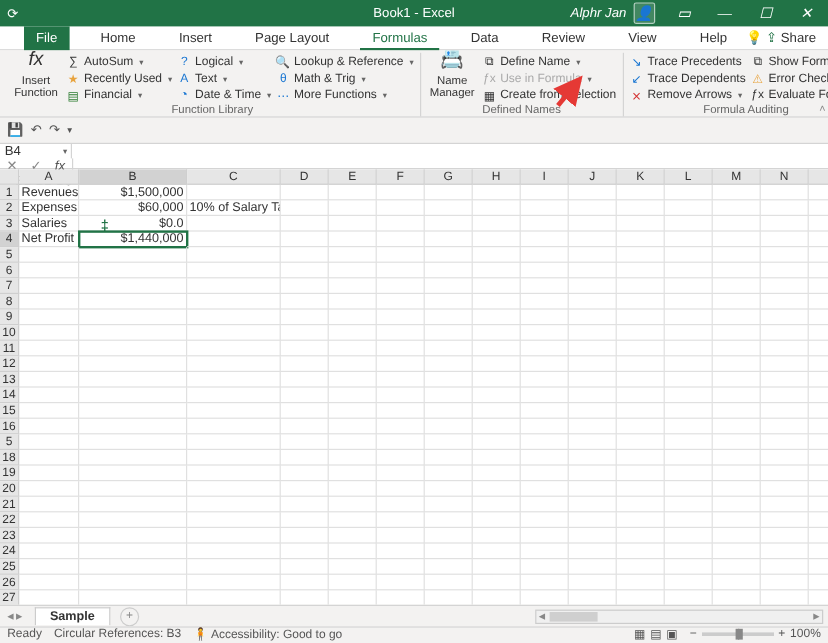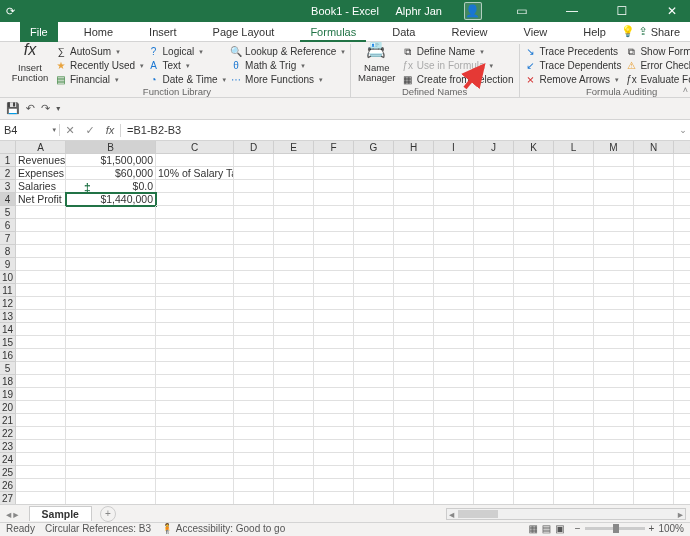--- a/index.html
+++ b/index.html
@@ -2,21 +2,21 @@
 <html><head>
 <meta charset="utf-8">
 <style>
   * { box-sizing: border-box; margin: 0; padding: 0; font-family: "Segoe UI", Arial, sans-serif; }
   body { width: 690px; height: 536px; background: #fff; font-size: 11px; color: #333; overflow: hidden; position: relative; }
 
   
   .titlebar { height: 22px; background: #217346; color: #fff; display: flex; align-items: center; position: relative; }
   .titlebar .left-icons { display: flex; align-items: center; padding-left: 6px; gap: 4px; }
   .titlebar .title { position: absolute; left: 50%; transform: translateX(-50%); font-size: 11px; }
-  .titlebar .right-icons { margin-left: auto; display: flex; align-items: center; gap: 18px; padding-right: 2px; }
+  .titlebar .right-icons { margin-left: auto; display: flex; align-items: center; gap: 2px; padding-right: 2px; font-style: italic; }
   .win-btn { width: 32px; height: 22px; display: flex; align-items: center; justify-content: center; font-size: 12px; }
   .user-name { font-size: 11px; margin-right: 4px; }
   .avatar { width: 18px; height: 18px; border: 1px solid rgba(255,255,255,0.6); display: flex; align-items: center; justify-content: center; border-radius: 2px; font-size: 12px; background: rgba(255,255,255,0.15); margin-right: 6px;}
 
   
   .menutabs { height: 20px; background: #fff; border-bottom: 1px solid #d4d4d4; display: flex; align-items: center; padding: 0 4px; gap: 0; font-size: 11px; }
   .menutabs .tab { padding: 0 10px; height: 20px; line-height: 20px; cursor: default; margin-left: 16px; }
   .menutabs .tab.file { background: #217346; color: #fff; }
   .menutabs .tab.active { color: #217346; border-bottom: 2px solid #217346; height: 20px; }
   .menutabs .tell { flex: 1; display: flex; align-items: center; color: #666; gap: 4px; padding-left: 6px; }
@@ -31,21 +31,21 @@
   .bigbtn .icon-box { font-size: 16px; height: 18px; }
   .col-stack { display: flex; flex-direction: column; gap: 1px; font-size: 10px; }
   .col-stack > div { height: 13px; display: flex; align-items: center; gap: 3px; white-space: nowrap; }
   .ico { width: 12px; height: 12px; display: inline-flex; align-items: center; justify-content: center; font-size: 10px; }
   .dd { font-size: 7px; color: #666; margin-left: 2px; }
 
   
   .qat { height: 22px; background: #f3f2f1; border-bottom: 1px solid #d4d4d4; display: flex; align-items: center; padding-left: 6px; gap: 6px; font-size: 11px; color: #555; }
 
   
-  .formulabar { height: 21px; border-bottom: 1px solid #d4d4d4; display: flex; align-items: center; font-size: 11px; }
+  .formulabar { height: 21px; border-bottom: 1px solid #d4d4d4; display: flex; align-items: flex-start; font-size: 11px; flex-direction: column; }
   .namebox { width: 60px; border-right: 1px solid #d4d4d4; display: flex; align-items: center; padding-left: 4px; position: relative; }
   .namebox .ddarrow { position: absolute; right: 3px; font-size: 7px; color: #666; }
   .fb-btns { display: flex; align-items: center; border-right: 1px solid #d4d4d4; }
   .fb-btn { width: 20px; display: flex; align-items: center; justify-content: center; color: #888; font-size: 11px; }
   .fb-input { flex: 1; padding-left: 6px; display: flex; align-items: center; }
   .fb-expand { width: 14px; display: flex; align-items: center; justify-content: center; color: #888; font-size: 9px; }
 
   
   .grid-wrap { position: absolute; top: 141px; left: 0; right: 0; bottom: 32px; overflow: hidden; }
   .grid { display: grid; grid-template-columns: 16px 50px 90px 78px repeat(12, 40px); grid-auto-rows: 13px; font-size: 10.5px; }

